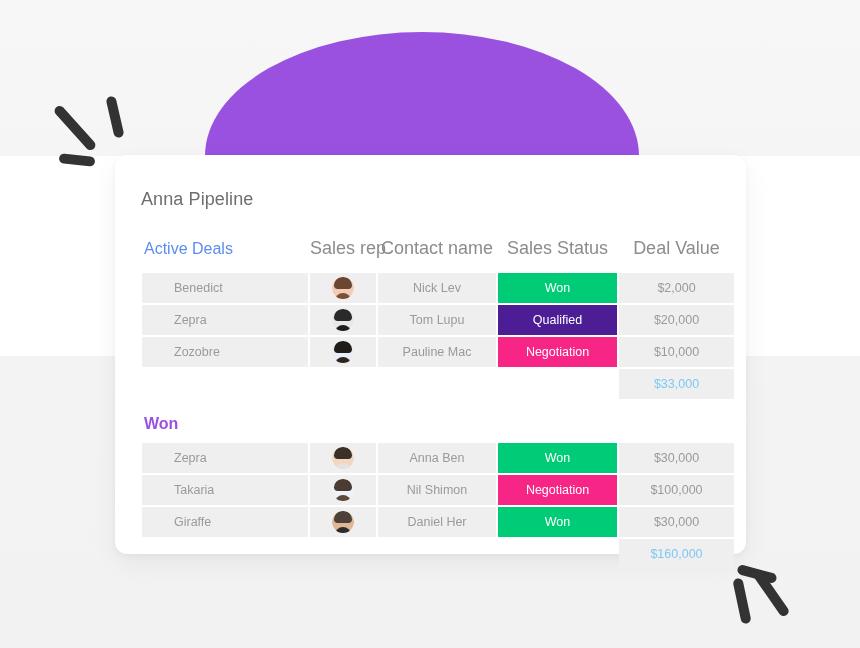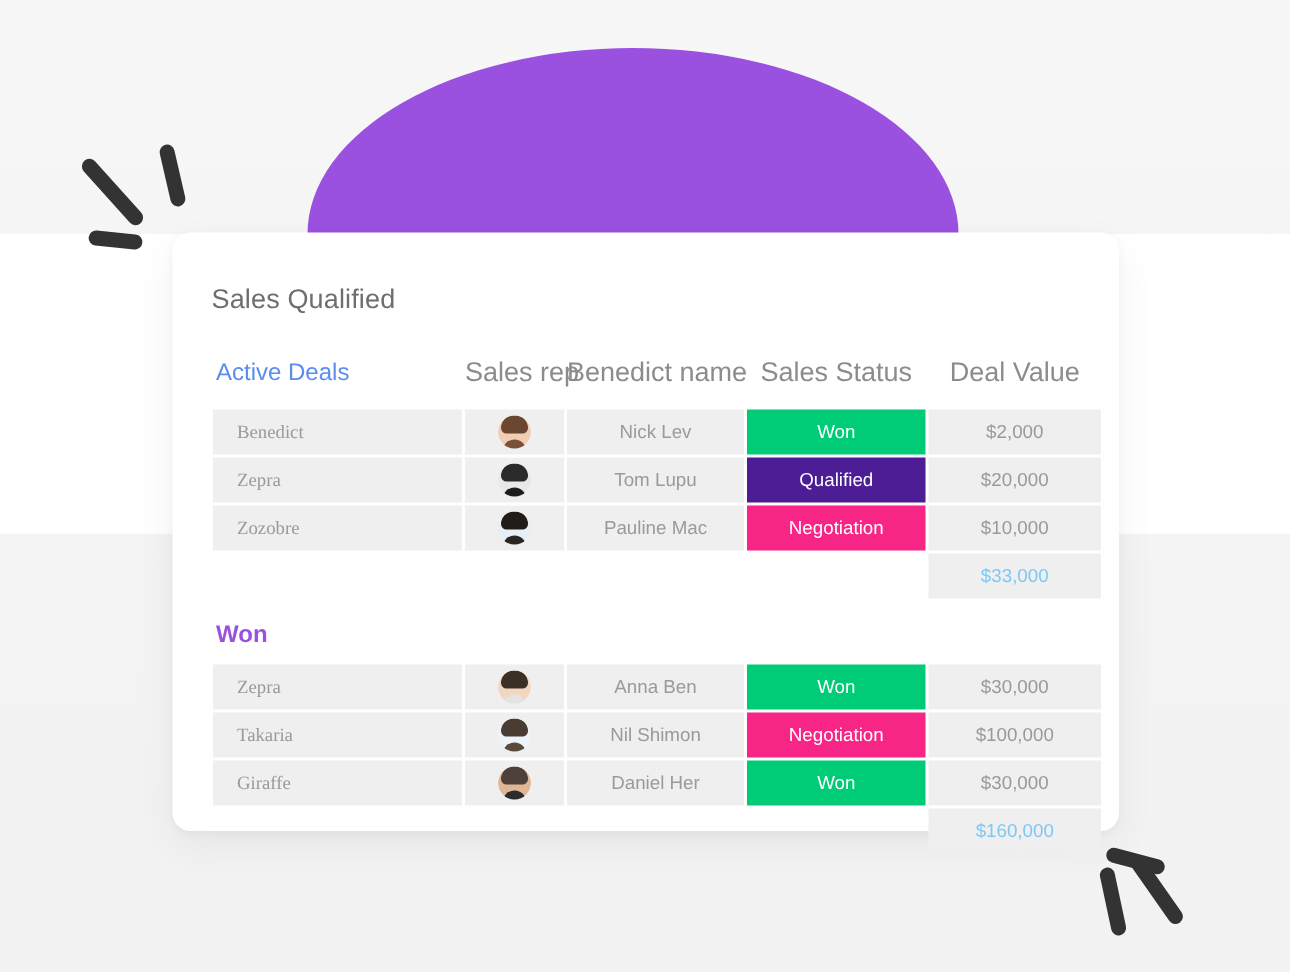--- a/index.html
+++ b/index.html
@@ -151,22 +151,21 @@
     background: #efefef;
     font-size: 12.5px;
     color: #9a9a9a;
     text-align: center;
     vertical-align: middle;
     padding: 0;
   }
 
   td.cell-name {
     text-align: left;
-    padding-left: 16px;
-    font-family: Liberation Serif, serif;
+    padding-left: 32px;
   }
 
   td.cell-rep { padding: 0; }
 
   .avatar {
     width: 22px;
     height: 22px;
     border-radius: 50%;
     display: inline-block;
     vertical-align: middle;
@@ -232,36 +231,36 @@
 
   <div class="scribble sc-br">
     <span class="mark m1"></span>
     <span class="mark m2"></span>
     <span class="mark m3"></span>
   </div>
 </div>
 
 <div class="card">
 
-  <div class="card-title">Sales Qualified</div>
+  <div class="card-title">Anna Pipeline</div>
 
   <table class="deal-table">
     <colgroup>
       <col class="c-name">
       <col class="c-rep">
       <col class="c-contact">
       <col class="c-status">
       <col class="c-value">
     </colgroup>
 
     <thead>
       <tr>
         <th class="group-head active">Active Deals</th>
         <th>Sales rep</th>
-        <th>Benedict name</th>
+        <th>Contact name</th>
         <th>Sales Status</th>
         <th>Deal Value</th>
       </tr>
     </thead>
 
     <tbody>
 
       <tr>
         <td class="cell-name">Benedict</td>
         <td class="cell-rep">

